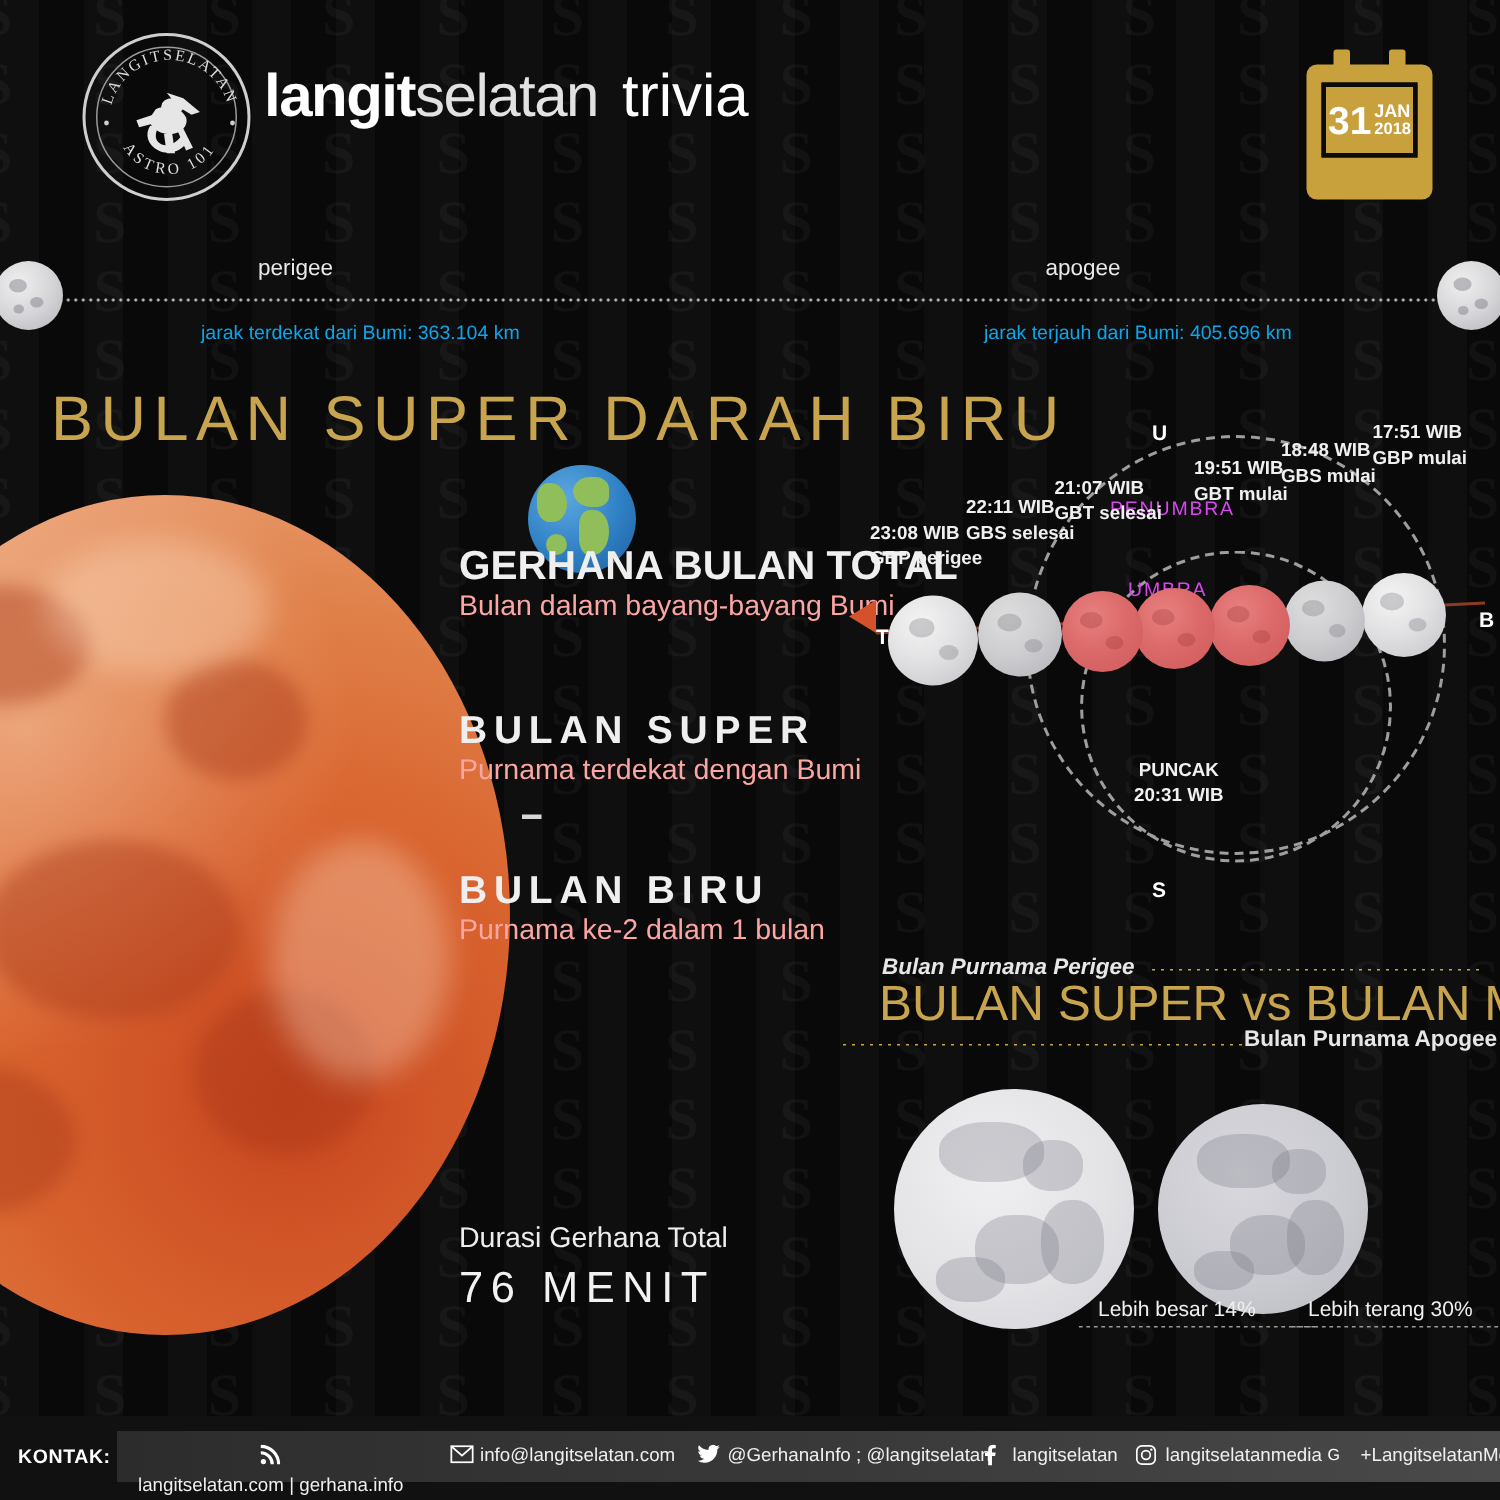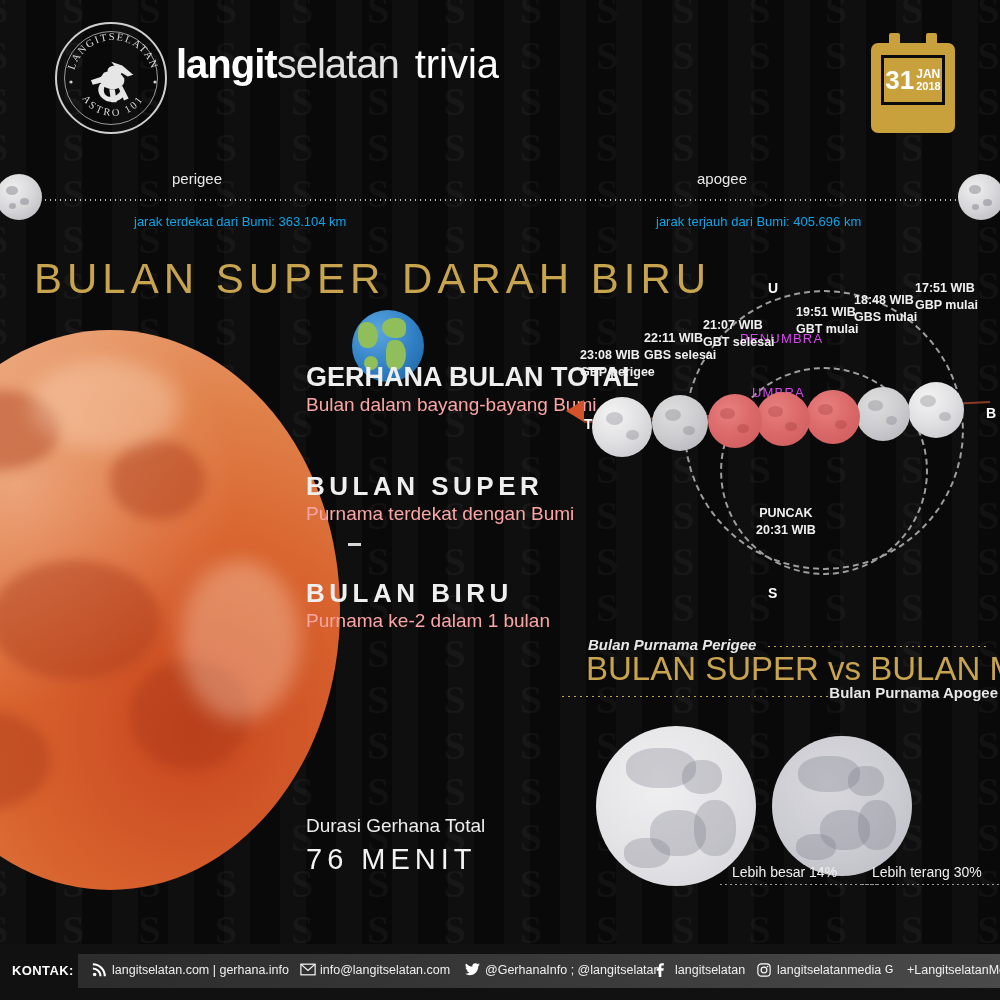--- a/index.html
+++ b/index.html
@@ -495,21 +495,21 @@
     <div class="capline" style="left:158px;top:248px;width:160px;"></div>
     <div class="capline" style="left:300px;top:248px;width:140px;"></div>
     <div class="cap" style="left:172px;top:228px;">Lebih besar 14%</div>
     <div class="cap" style="left:312px;top:228px;">Lebih terang 30%</div>
   </div>
 
   <div id="footer">
     <div class="bar"></div>
     <div id="kontak">KONTAK:</div>
 
-    <div class="fitem" style="left:92px;">
+    <div class="fitem" style="left:92px;flex-direction:column;">
       <span class="ic">
         <svg viewBox="0 0 16 16" width="14" height="14" fill="#fff">
             <circle cx="3" cy="13" r="2"></circle>
             <path d="M1 7.5a7.5 7.5 0 0 1 7.5 7.5h2.4A9.9 9.9 0 0 0 1 5.1z"></path>
             <path d="M1 2.6A12.4 12.4 0 0 1 13.4 15h2.4A14.8 14.8 0 0 0 1 .2z"></path>
           </svg>
       </span>
       <span>langitselatan.com | gerhana.info</span>
     </div>
 

